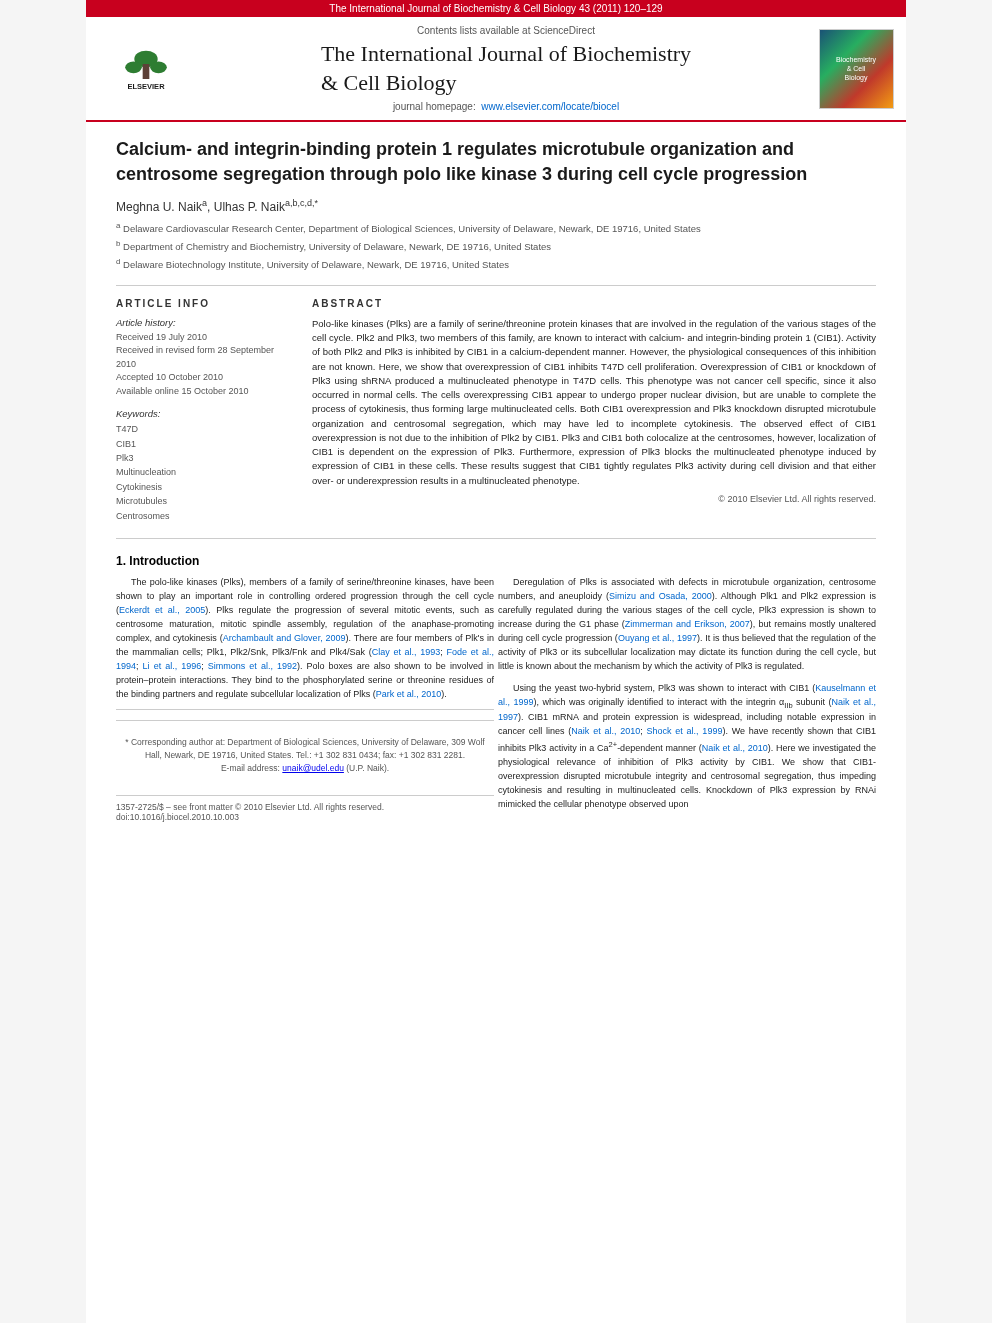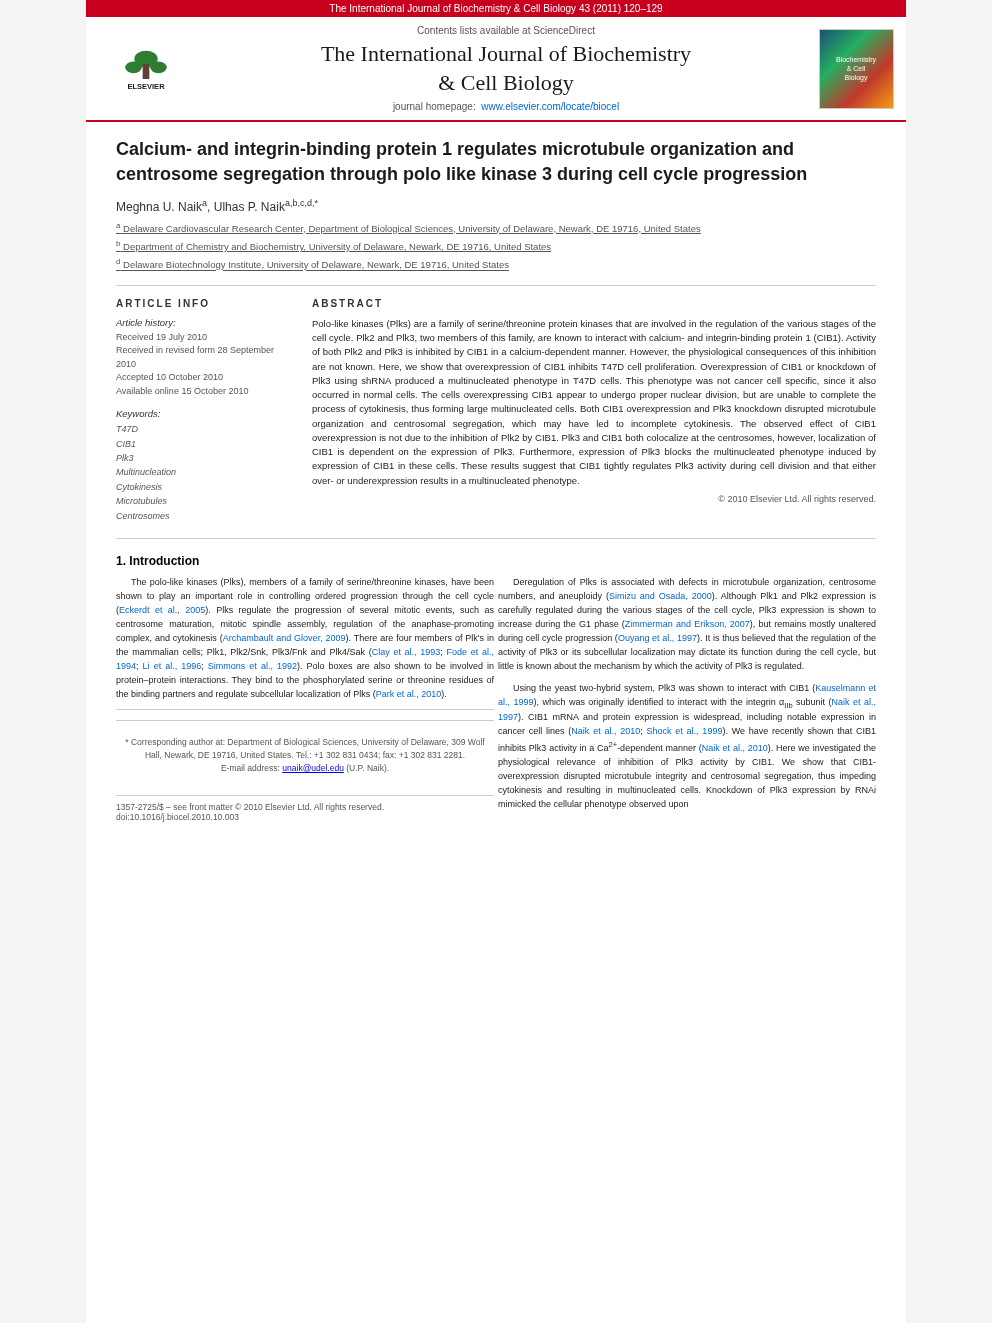--- a/index.html
+++ b/index.html
@@ -44,21 +44,21 @@
     .elsevier-logo {
       width: 80px;
       height: 50px;
     }
     .journal-header-center {
       flex: 1;
       display: flex;
       flex-direction: column;
       align-items: center;
       justify-content: center;
-      text-align: center;
+      text-align: left;
     }
     .contents-line {
       font-size: 10px;
       font-family: Arial, sans-serif;
       color: #555;
       margin-bottom: 4px;
     }
     .journal-title-main {
       font-family: 'Times New Roman', Times, serif;
       font-size: 22px;
@@ -120,21 +120,20 @@
       font-size: 9.5px;
       font-family: Arial, sans-serif;
       color: #555;
       line-height: 1.5;
       margin-bottom: 12px;
       border-bottom: 1px solid #ccc;
       padding-bottom: 10px;
     }
     .affiliations div {
       margin-bottom: 2px;
-      text-decoration: underline;
     }
     
     .two-col {
       display: flex;
       gap: 16px;
       border-bottom: 1px solid #ccc;
       padding-bottom: 15px;
       margin-bottom: 15px;
     }
     .left-col {
@@ -177,21 +176,20 @@
       font-size: 9.5px;
       font-style: italic;
       color: #333;
       margin-bottom: 3px;
     }
     .keyword-item {
       font-family: Arial, sans-serif;
       font-size: 9px;
       color: #555;
       line-height: 1.6;
-      font-style: italic;
     }
     .abstract-text {
       font-family: Arial, sans-serif;
       font-size: 9.5px;
       line-height: 1.5;
       color: #222;
       text-align: justify;
     }
     .copyright-line {
       font-family: Arial, sans-serif;

